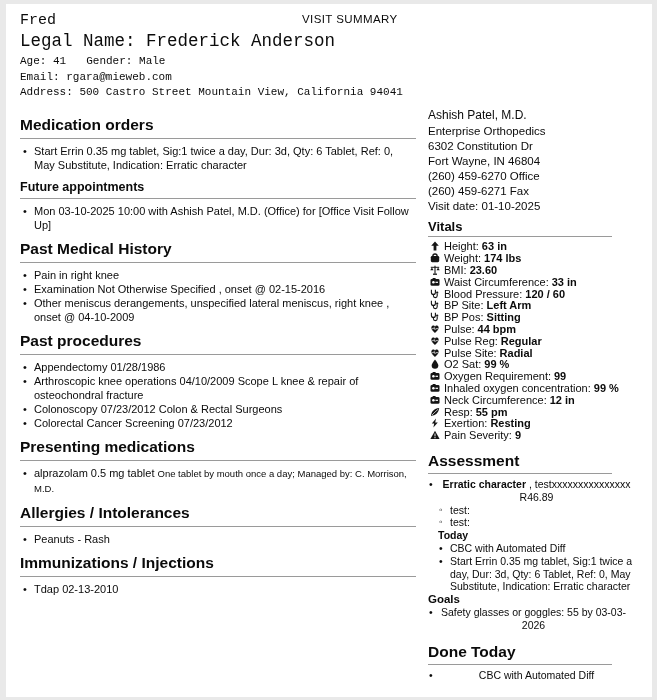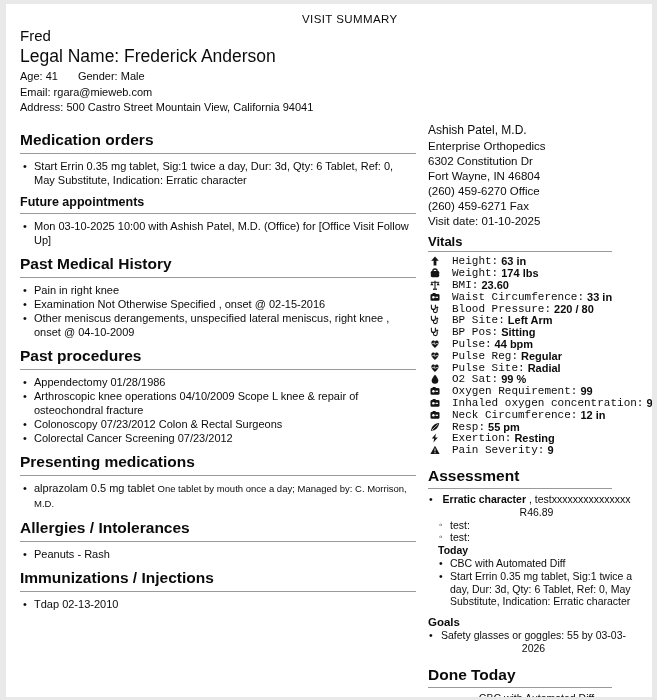--- a/index.html
+++ b/index.html
@@ -1,21 +1,21 @@
 <!DOCTYPE html>
 <html><head>
 <meta charset="utf-8">
 <style>
   html,body{margin:0;padding:0}
   body{width:657px;height:700px;background:#e9e9e9;position:relative;
        font-family:"Liberation Sans", sans-serif;color:#0b0b0b;}
   .page{position:absolute;left:6px;top:4px;width:646px;height:693px;background:#fff;overflow:hidden;}
   .vs-title{position:absolute;left:296px;top:9px;font-size:11.5px;letter-spacing:.4px;}
   
-  .patient{padding:23px 0 0 14px;}
+  .patient{padding:8px 0 0 14px;font-family:Liberation Mono, monospace;}
   .p-name{font-size:15px;line-height:18px;}
   .p-legal{font-size:17.5px;line-height:22px;margin-bottom:2px;}
   .p-line{font-size:11px;line-height:15.5px;}
   .gap{margin-left:20px;}
   
   .cols{display:flex;padding-left:14px;margin-top:4px;align-items:flex-start;}
   .col-left{width:396px;padding-top:10px;}
   .col-right{width:222px;margin-left:12px;padding-top:2px;}
   
   .sec{margin-bottom:7px;}
@@ -30,33 +30,33 @@
   
   .prov{font-size:11.5px;line-height:15px;}
   .prov .first{font-size:12px;line-height:17px;}
   
   .vitals{margin-top:5px;}
   .rh-small{font-size:13px;font-weight:bold;line-height:15px;}
   .rrule{border-top:1px solid #9a9a9a;margin:2px 0 4px;width:184px;}
   .vital-row{display:flex;align-items:center;height:11.8px;padding-left:2px;font-size:11px;}
   .vicon{width:10px;height:10px;flex:0 0 auto;display:inline-block;}
   .vicon svg{width:10px;height:10px;display:block;}
-  .vlabel{margin:0 3px 0 12px;white-space:nowrap;font-family:Liberation Mono, monospace;}
+  .vlabel{margin:0 3px 0 4px;white-space:nowrap;}
   .vital-row b{white-space:nowrap;}
   
   .rh-large{font-size:15.5px;font-weight:bold;line-height:20px;margin:10px 0 0 0;}
   .alist{font-size:10.5px;width:206px;}
   .a1{position:relative;padding-left:11px;line-height:12.8px;text-align:center;}
   .a1::before{content:"\2022";position:absolute;left:1px;}
   .line1{white-space:nowrap;overflow:hidden;}
   .sub{position:relative;padding-left:12px;margin-left:10px;line-height:12.8px;}
   .sub.open::before{content:"\25E6";position:absolute;left:1px;font-size:10px;}
   .sub.solid::before{content:"\2022";position:absolute;left:1px;}
   .today{font-weight:bold;margin-left:10px;line-height:12.8px;}
-  .goals{margin-top:8px;}
+  .goals{margin-top:0;}
   .goals-h{font-size:11.5px;font-weight:bold;line-height:13px;}
   .glist{font-size:10.5px;width:200px;}
   .done{margin-top:8px;}
   .dlist{font-size:10.5px;width:206px;}
   .dlist .a1, .glist .a1{line-height:13px;}
 </style>
 </head>
 <body>
 
 <div class="page">
@@ -188,21 +188,21 @@
           </div>
           <div class="vital-row">
             <span class="vicon">
               <svg viewBox="0 0 10 10" fill="none" stroke="#151515" stroke-width="1.1">
                 <path d="M1.4 0.8 V3.4 a2 2 0 0 0 4 0 V0.8"></path>
                 <path d="M3.4 5.5 V6.7 a1.9 1.9 0 0 0 3.8 0 V4.9"></path>
                 <circle cx="7.2" cy="3.7" r="1.15" fill="#151515" stroke="none"></circle>
               </svg>
             </span>
             <span class="vlabel">Blood Pressure:</span>
-            <b>220 / 80</b>
+            <b>120 / 60</b>
           </div>
           <div class="vital-row">
             <span class="vicon">
               <svg viewBox="0 0 10 10" fill="none" stroke="#151515" stroke-width="1.1">
                 <path d="M1.4 0.8 V3.4 a2 2 0 0 0 4 0 V0.8"></path>
                 <path d="M3.4 5.5 V6.7 a1.9 1.9 0 0 0 3.8 0 V4.9"></path>
                 <circle cx="7.2" cy="3.7" r="1.15" fill="#151515" stroke="none"></circle>
               </svg>
             </span>
             <span class="vlabel">BP Site:</span>

